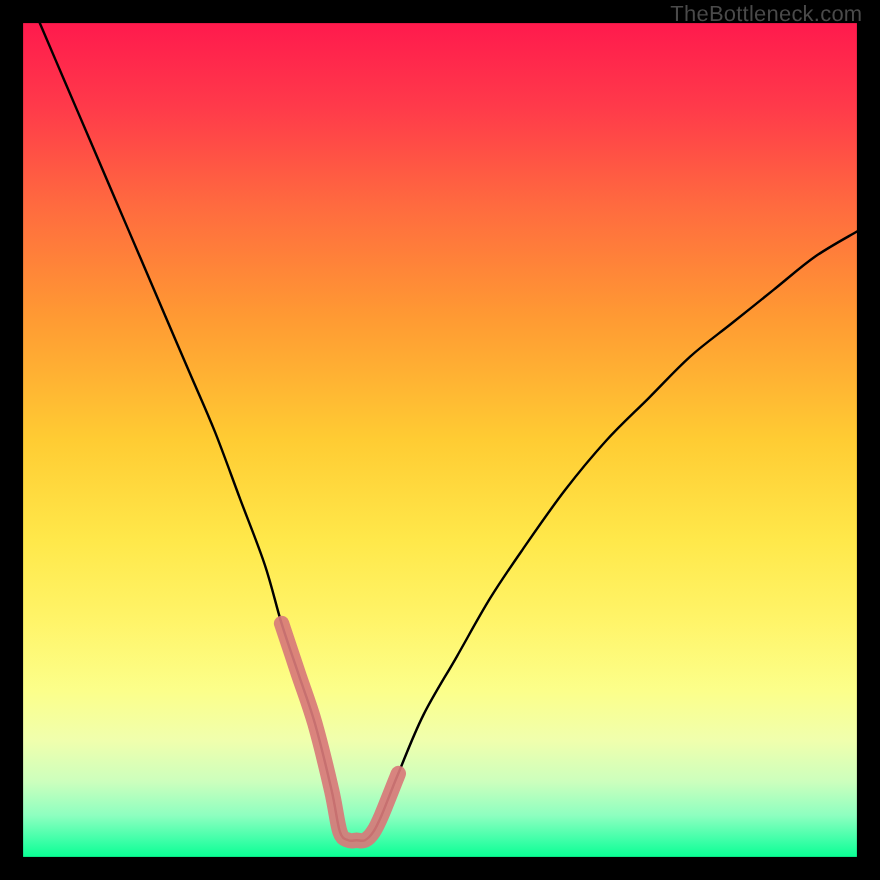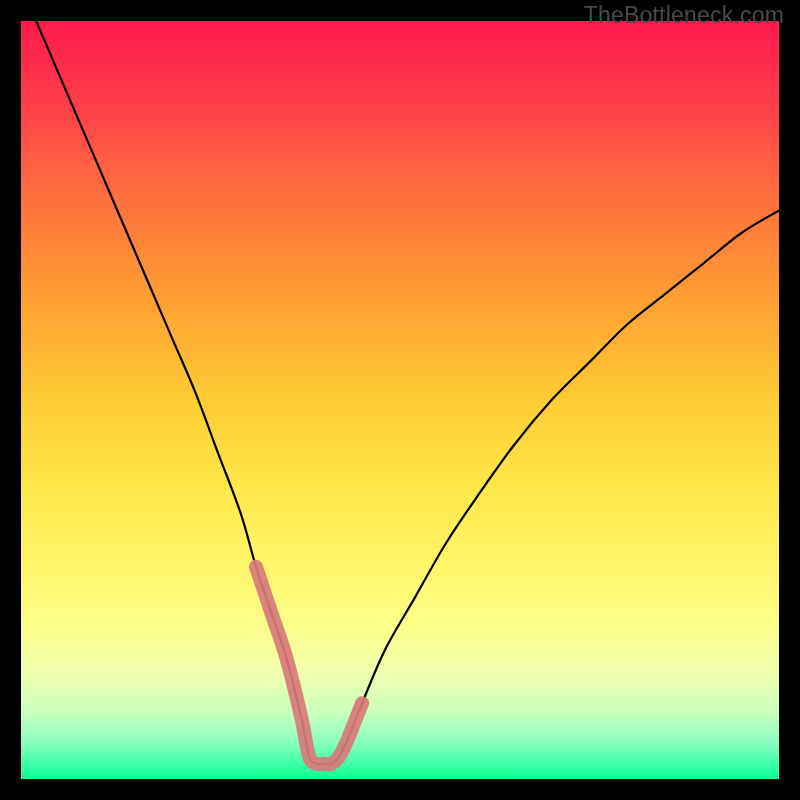--- a/index.html
+++ b/index.html
@@ -23,21 +23,21 @@
       #ccffbd 91%,
       #8effc0 95%,
       #3effa8 98%,
       #0aff94 100%);
   }
   .attribution {
     position: absolute;
     top: 2px;
     right: 16px;
     font-family: Arial, Helvetica, sans-serif;
-    font-size: 23px;
+    font-size: 20px;
     color: #4a4a4a;
     letter-spacing: 0.2px;
   }
   svg.plot {
     position: absolute;
     left: 21px;
     top: 21px;
     width: 758px;
     height: 758px;
     overflow: visible;

